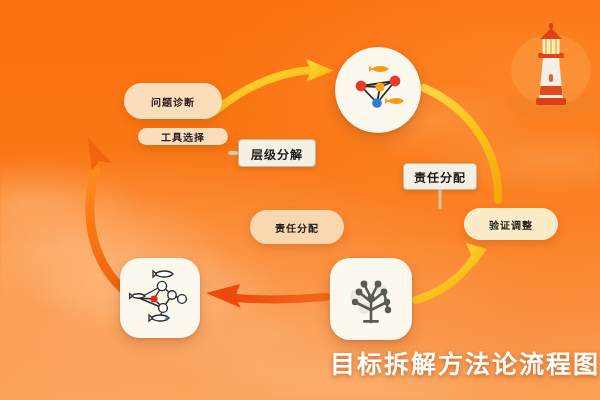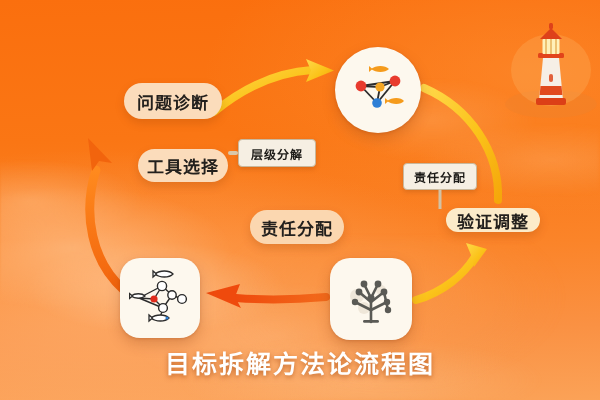--- a/index.html
+++ b/index.html
@@ -46,29 +46,29 @@
     display:flex;align-items:center;justify-content:center;
   }
   .card.circle{border-radius:50%;}
   .card.rounded{border-radius:20px;}
   #node-analysis{left:335px;top:47px;width:86px;height:86px;}
   #node-network{left:120px;top:258px;width:80px;height:80px;}
   #node-tree{left:330px;top:258px;width:82px;height:82px;}
   
   .pill{
     position:absolute;border-radius:999px;background:#FBDCBB;
-    color:#23201D;font-weight:bold;font-size:17px;letter-spacing:1px;
+    color:#23201D;font-weight:bold;font-size:10px;letter-spacing:1px;
     display:flex;align-items:center;justify-content:center;
     box-shadow:0 4px 10px rgba(130,50,0,.20);
     white-space:nowrap;
   }
   #pill-diagnose{left:124px;top:83px;width:98px;height:36px;}
-  #pill-tools{left:138px;top:149px;width:90px;height:33px;}
+  #pill-tools{left:138px;top:128px;width:90px;height:17px;}
   #pill-duty-center{left:250px;top:210px;width:94px;height:34px;background:#FBD7B0;}
-  #pill-verify{left:446px;top:208px;width:94px;height:24px;background:#FCEBC9;}
+  #pill-verify{left:464px;top:208px;width:94px;height:32px;background:#FCEBC9;}
   
   .tag{
     position:absolute;border-radius:4px;background:#F6EFE3;
     border:1px solid #C9B89C;
     color:#1C1A17;font-weight:bold;font-size:12px;letter-spacing:1px;
     display:flex;align-items:center;justify-content:center;
     box-shadow:0 2px 5px rgba(120,50,0,.22);
     white-space:nowrap;
   }
   #tag-layer{left:238px;top:139px;width:76px;height:26px;}
@@ -76,21 +76,21 @@
     position:absolute;left:-11px;top:50%;transform:translateY(-50%);
     width:10px;height:4px;background:#D9C7A9;border-radius:2px;
   }
   #tag-duty-right{left:403px;top:163px;width:72px;height:25px;}
   #tag-duty-right .post{
     position:absolute;left:50%;top:100%;transform:translateX(-50%);
     width:3px;height:20px;background:#D3C2A4;
   }
   
   #title{
-    position:absolute;left:0;right:0;top:344px;text-align:center;
+    position:absolute;left:0;right:0;top:344px;text-align:right;
     color:#FFFFFF;font-size:25px;font-weight:bold;letter-spacing:2px;
     text-shadow:0 2px 5px rgba(150,55,0,.55);
   }
 </style>
 </head>
 <body>
 
 <div id="stage">
 
   <div class="haze a"></div>

